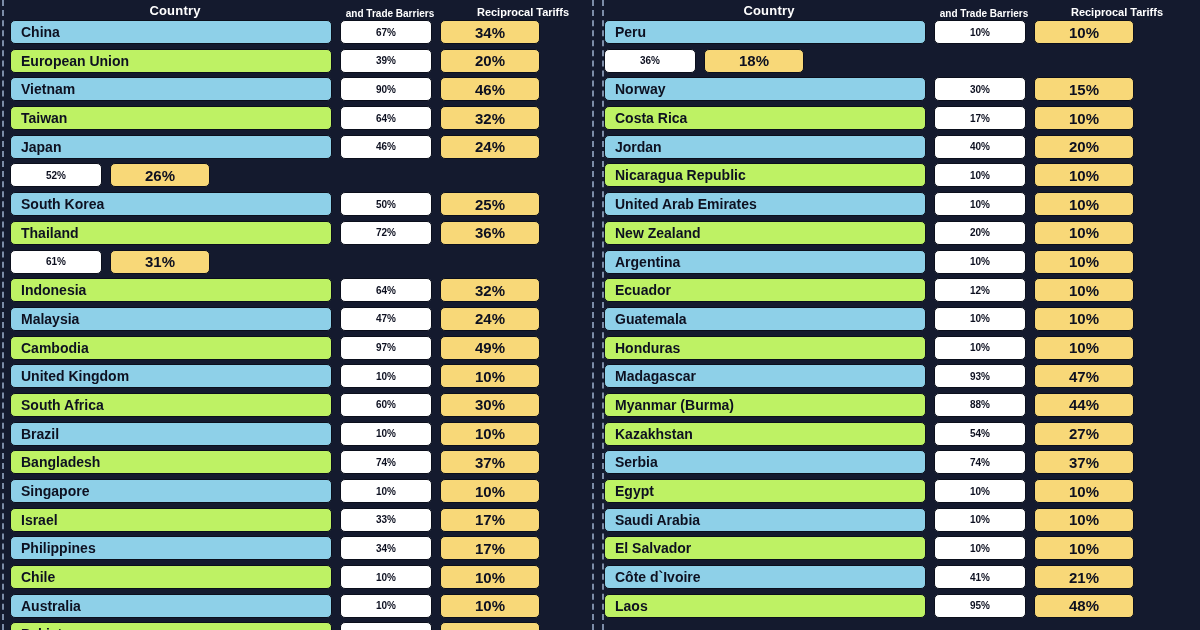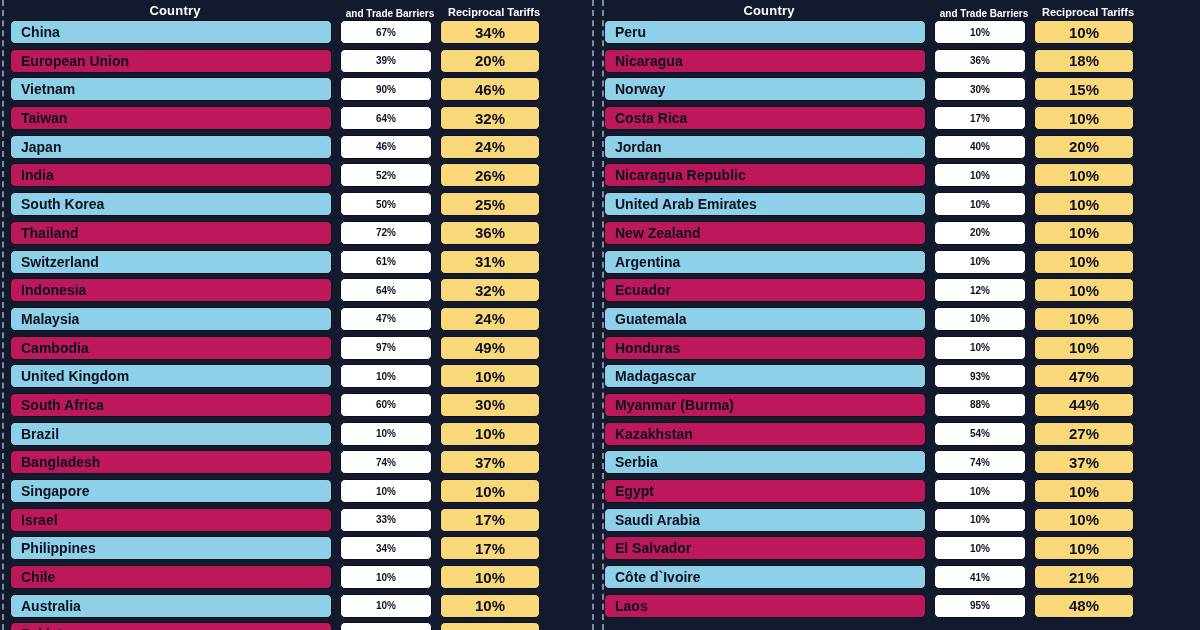--- a/index.html
+++ b/index.html
@@ -61,20 +61,21 @@
     font-weight: bold;
     line-height: 9px;
   }
   .h-recip {
     flex: 0 0 108px;
     text-align: center;
     color: #ffffff;
     font-size: 11px;
     font-weight: bold;
     line-height: 11px;
+    margin-left: 29px;
   }
   .panel.right .h-country { flex: 0 0 330px; }
   .panel.right .h-tariff { flex: 0 0 100px; }
   .panel.right .h-recip { flex: 0 0 108px; }
 
   .row {
     display: flex;
     align-items: center;
     height: 24px;
     margin-bottom: 4.7px;
@@ -100,21 +101,21 @@
     justify-content: center;
     background: #ffffff;
     font-size: 10px;
   }
   .c-recip {
     flex: 0 0 100px;
     justify-content: center;
     background: #f8d878;
     font-size: 15px;
   }
-  .white { background: #be185d; }
+  .white { background: #bef264; }
   .blue { background: #8ed0e8; }
 </style>
 </head>
 <body>
 
 <div class="board">
 
   <div class="vrule a"></div>
   <div class="vrule b"></div>
   <div class="vrule c"></div>
@@ -145,36 +146,34 @@
           <div class="cell c-country white">Taiwan</div>
           <div class="cell c-tariff">64%</div>
           <div class="cell c-recip">32%</div>
         </div>
         <div class="row">
           <div class="cell c-country blue">Japan</div>
           <div class="cell c-tariff">46%</div>
           <div class="cell c-recip">24%</div>
         </div>
         <div class="row">
-          <div class="cell c-country white">India</div>
           <div class="cell c-tariff">52%</div>
           <div class="cell c-recip">26%</div>
         </div>
         <div class="row">
           <div class="cell c-country blue">South Korea</div>
           <div class="cell c-tariff">50%</div>
           <div class="cell c-recip">25%</div>
         </div>
         <div class="row">
           <div class="cell c-country white">Thailand</div>
           <div class="cell c-tariff">72%</div>
           <div class="cell c-recip">36%</div>
         </div>
         <div class="row">
-          <div class="cell c-country blue">Switzerland</div>
           <div class="cell c-tariff">61%</div>
           <div class="cell c-recip">31%</div>
         </div>
         <div class="row">
           <div class="cell c-country white">Indonesia</div>
           <div class="cell c-tariff">64%</div>
           <div class="cell c-recip">32%</div>
         </div>
         <div class="row">
           <div class="cell c-country blue">Malaysia</div>
@@ -245,21 +244,20 @@
       <div class="h-tariff">and Trade Barriers</div>
       <div class="h-recip">Reciprocal Tariffs</div>
     </div>
     <div id="right-rows">
         <div class="row">
           <div class="cell c-country blue">Peru</div>
           <div class="cell c-tariff">10%</div>
           <div class="cell c-recip">10%</div>
         </div>
         <div class="row">
-          <div class="cell c-country white">Nicaragua</div>
           <div class="cell c-tariff">36%</div>
           <div class="cell c-recip">18%</div>
         </div>
         <div class="row">
           <div class="cell c-country blue">Norway</div>
           <div class="cell c-tariff">30%</div>
           <div class="cell c-recip">15%</div>
         </div>
         <div class="row">
           <div class="cell c-country white">Costa Rica</div>

